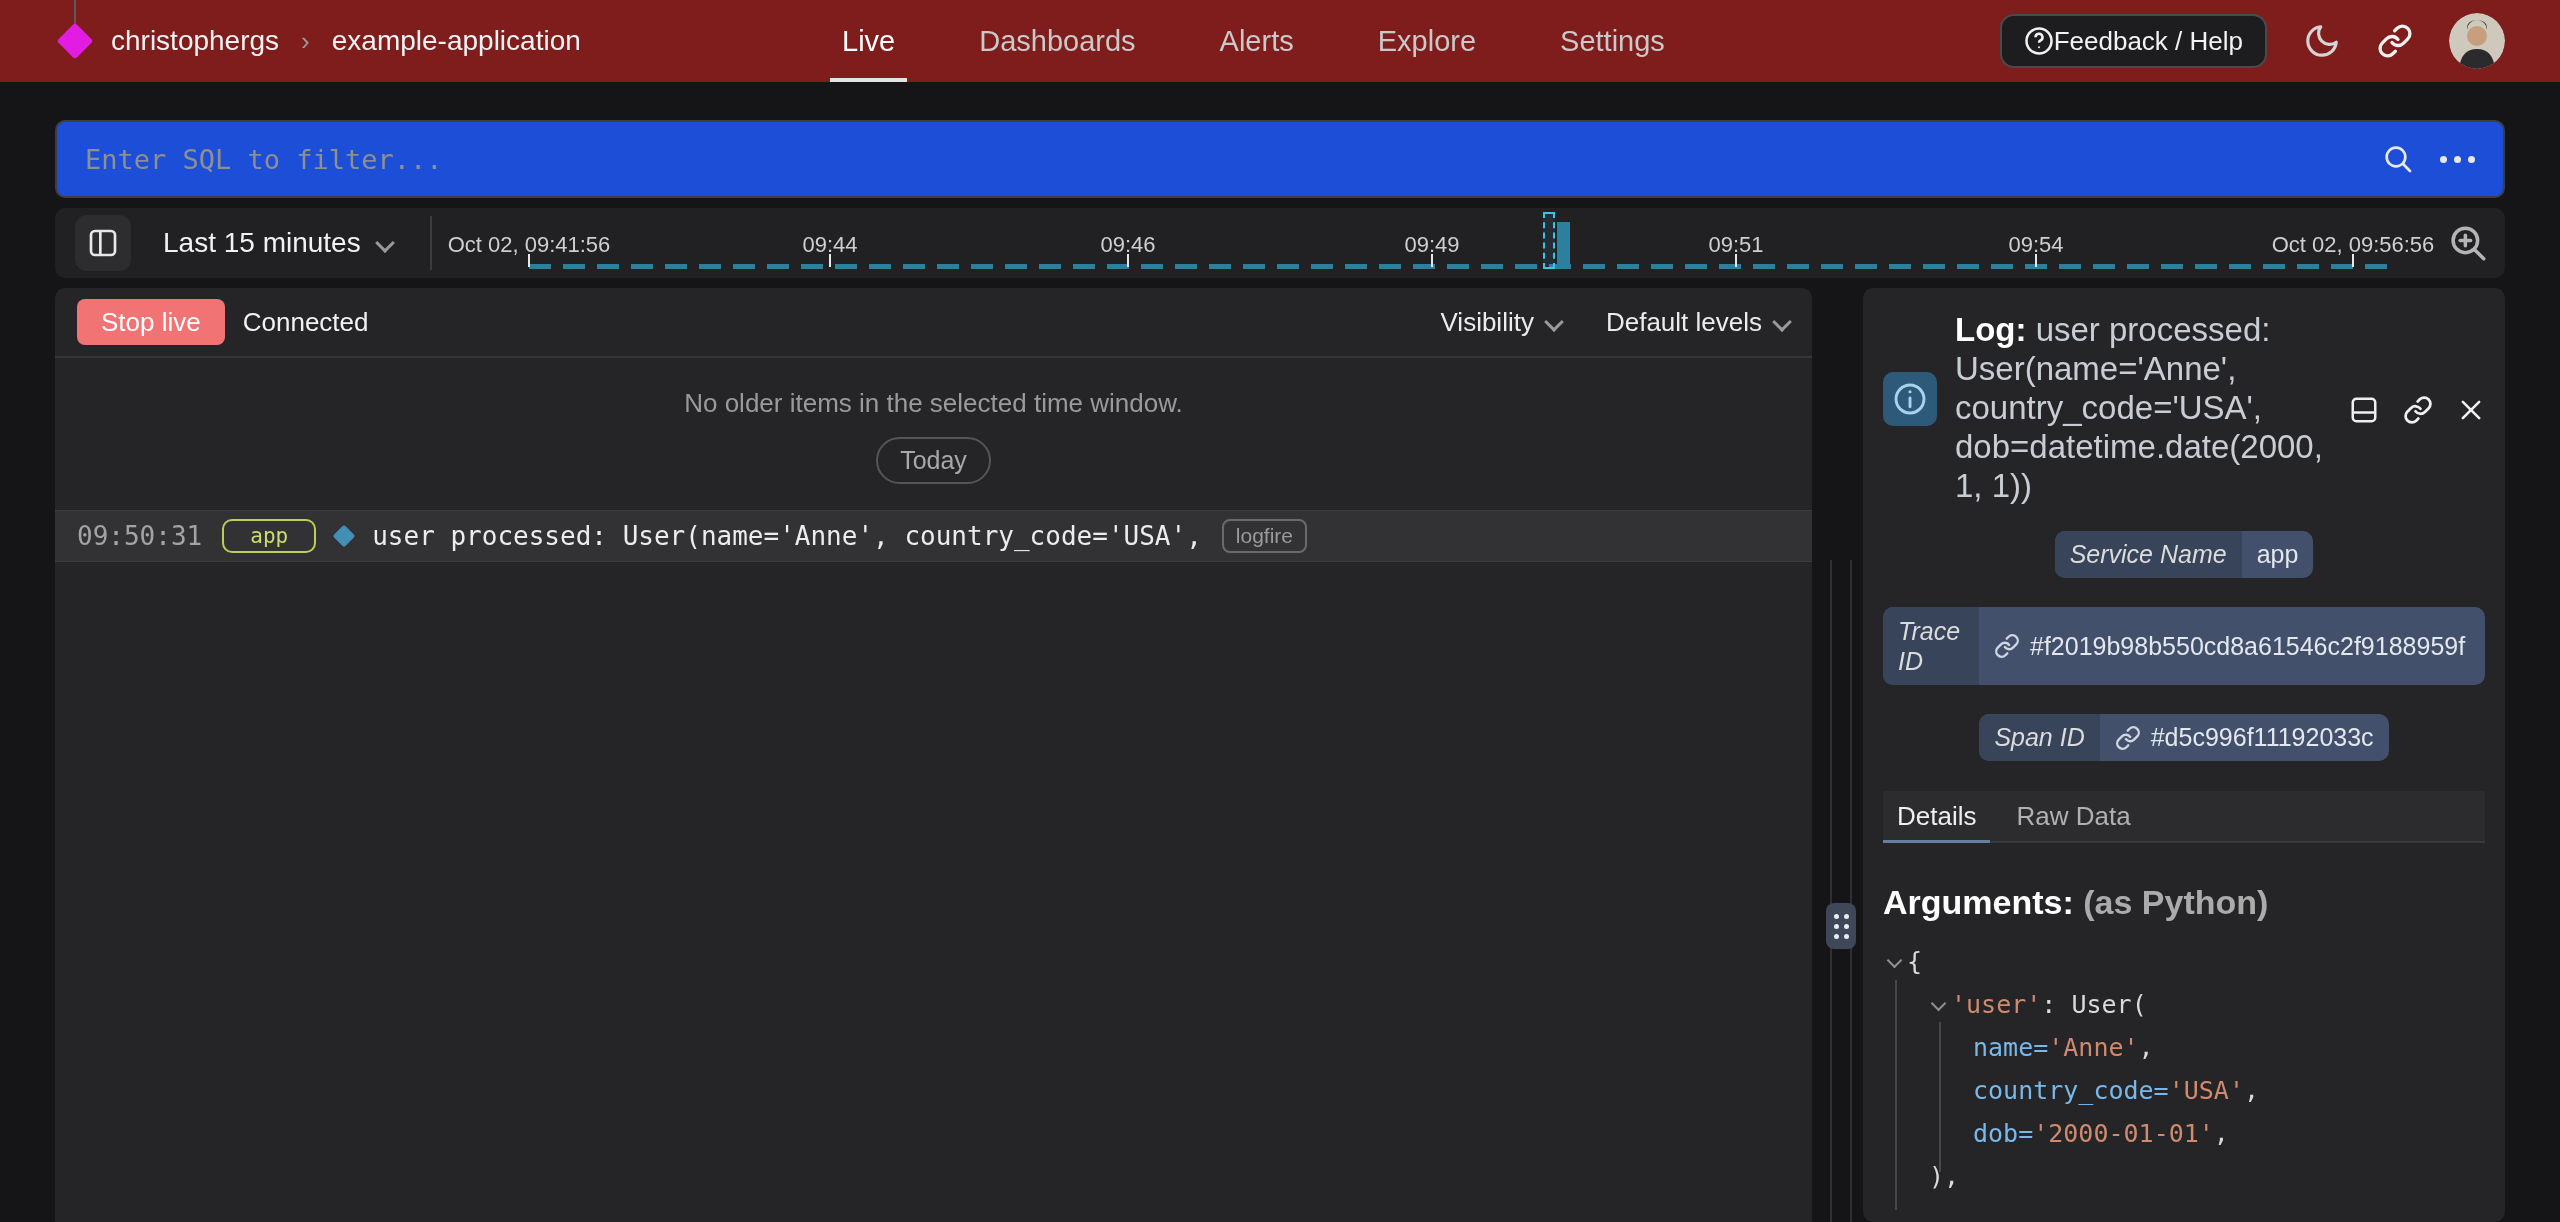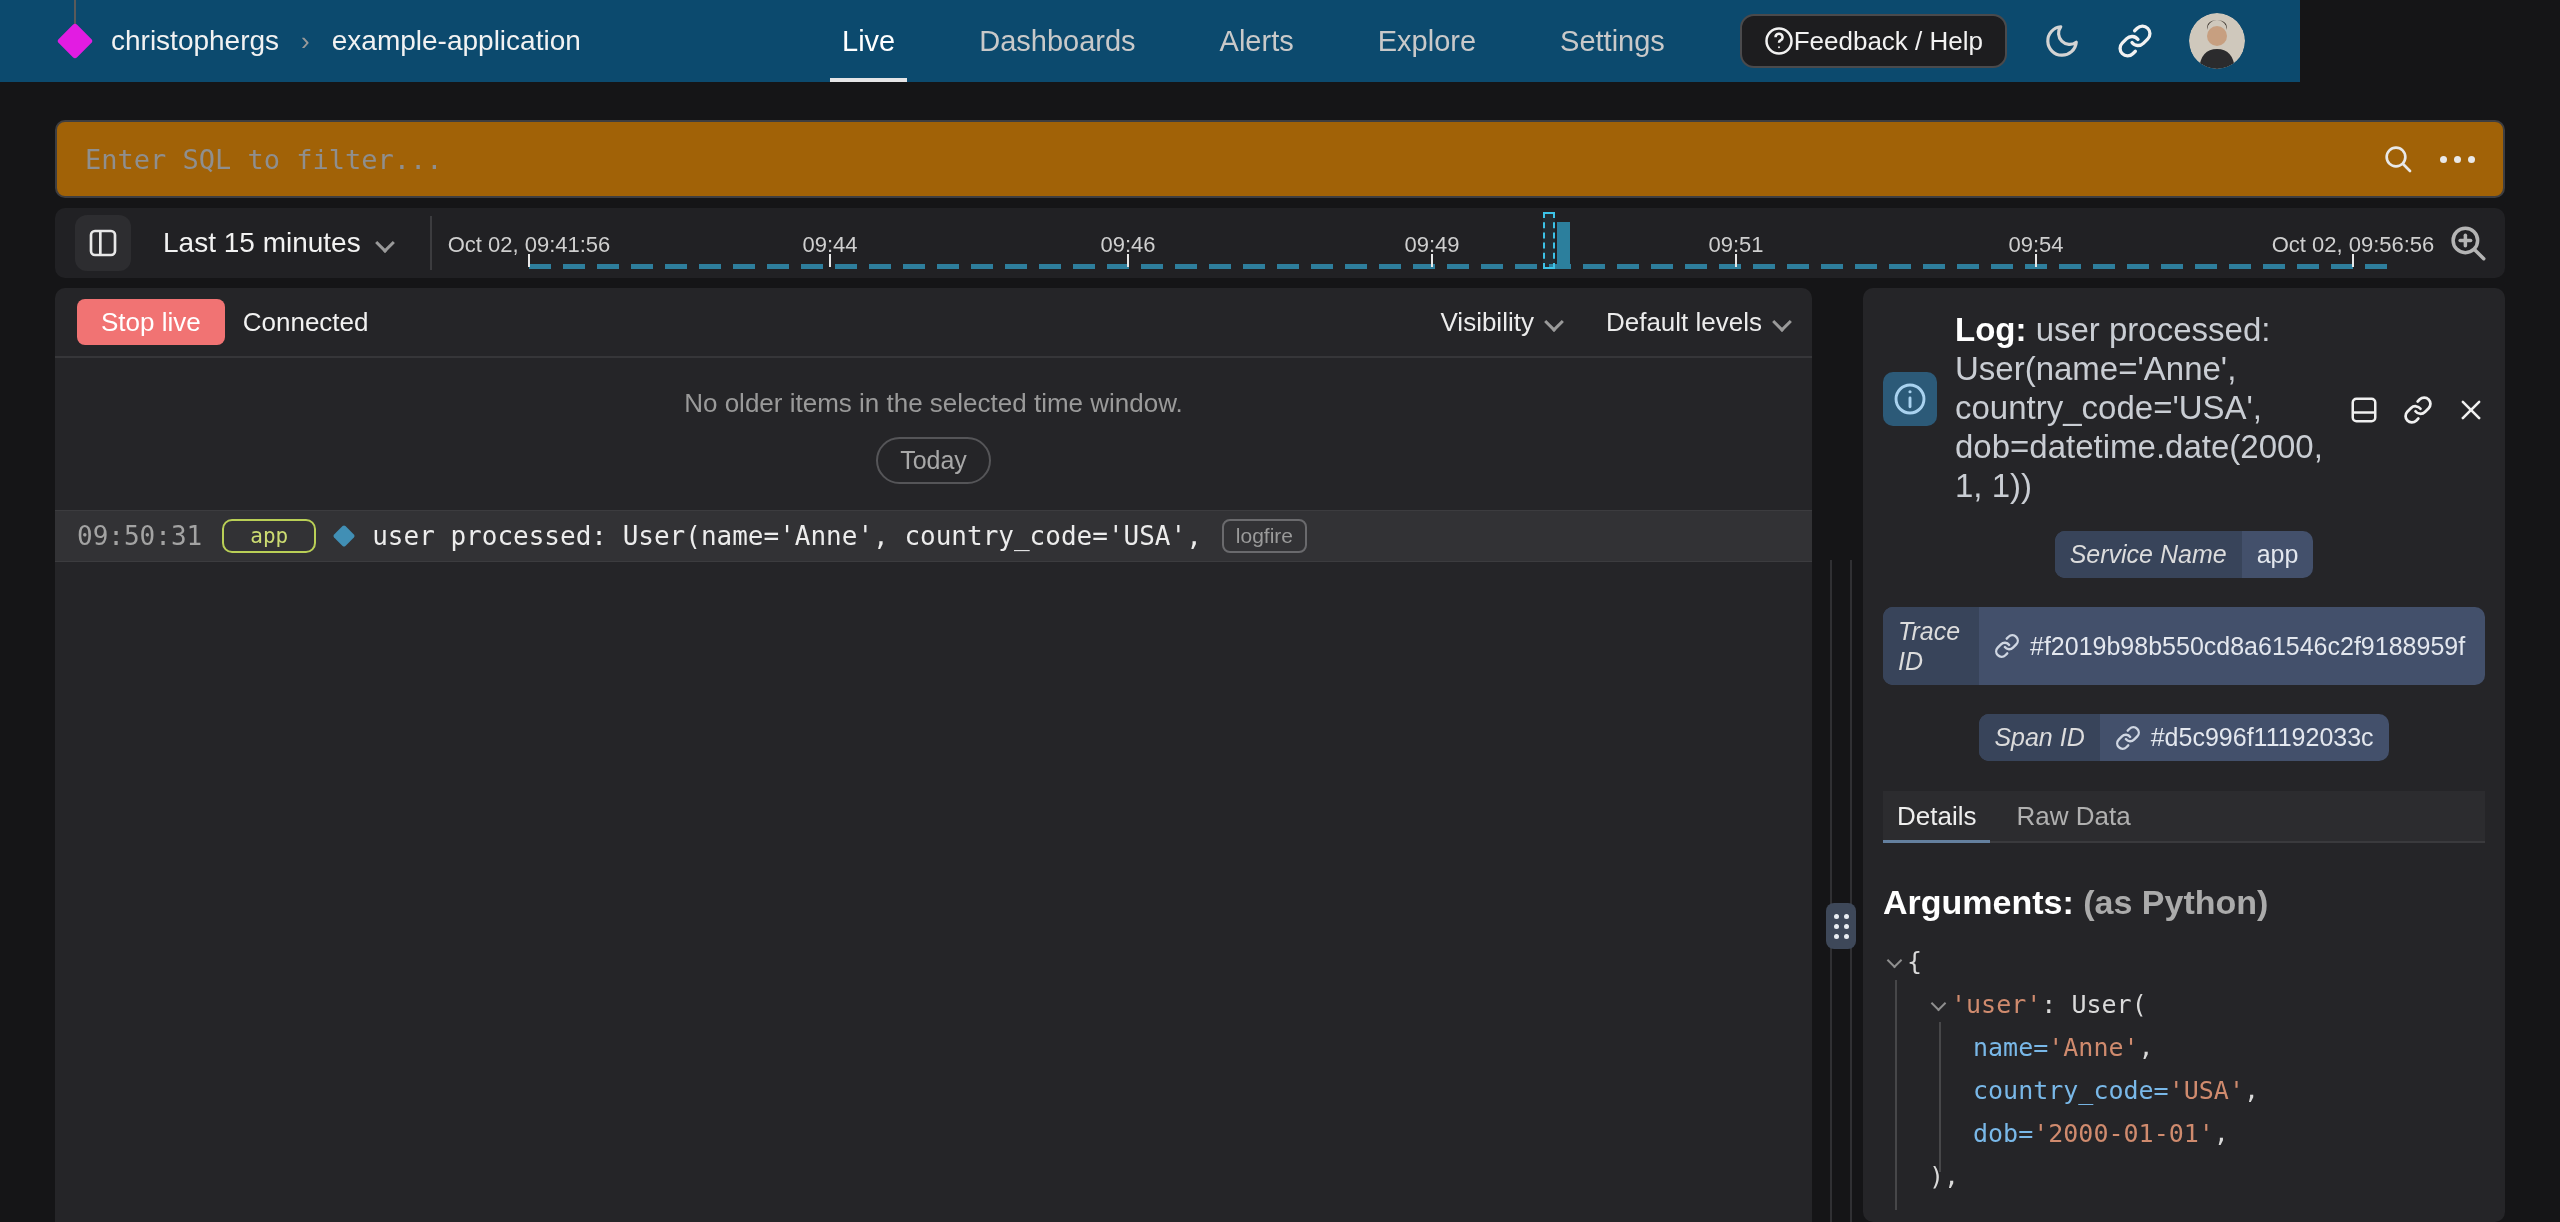--- a/index.html
+++ b/index.html
@@ -4,38 +4,38 @@
 <style>
   * { margin:0; padding:0; box-sizing:border-box; }
   html,body { background:#151517; }
   body {
     width:2560px; height:1222px; position:relative; overflow:hidden;
     font-family:"Liberation Sans", sans-serif; color:#e8e8e8;
   }
   svg { display:block; }
 
   
-  .topbar { position:absolute; left:0; top:0; width:2300px; height:82px; background:#0c4a6e; }
+  .topbar { position:absolute; left:0; top:0; width:2560px; height:82px; background:#7f1d1d; }
   .brand { position:absolute; left:55px; top:0; height:82px; display:flex; align-items:center; gap:16px; }
   .logo-wrap { position:relative; width:40px; height:82px; }
   .logo-line { position:absolute; left:19px; top:0; width:2px; height:26px; background:#5a5a5a; }
   .logo-diamond { position:absolute; left:7px; top:28px; width:26px; height:26px; background:#e21ce2; transform:rotate(45deg); border-radius:3px; }
   .crumb { font-size:28px; color:#f2f2f2; }
   .crumb-sep { color:#9a9a9a; font-size:26px; padding:0 6px; }
   .nav { position:absolute; left:830px; top:0; height:82px; display:flex; align-items:stretch; gap:60px; }
   .nav-item { display:flex; align-items:center; padding:0 12px; font-size:29px; color:#c9c9c9; position:relative; cursor:pointer; }
   .nav-item.active { color:#ffffff; }
   .nav-item.active::after { content:""; position:absolute; left:0; right:0; bottom:0; height:4px; background:#e4e4e6; }
   .top-right { position:absolute; right:55px; top:0; height:82px; display:flex; align-items:center; gap:36px; }
   .feedback-btn { display:flex; align-items:center; gap:0; border:2px solid #4a4a4c; background:#1d1d1f; border-radius:14px; height:54px; padding:0 22px; font-size:26px; color:#f2f2f2; cursor:pointer; }
   .icon-btn { background:none; border:none; cursor:pointer; }
   .avatar { width:56px; height:56px; border-radius:50%; overflow:hidden; cursor:pointer; }
 
   
-  .sqlbar { position:absolute; left:55px; top:120px; width:2450px; height:78px; background:#a16207; border:2px solid #3e3e41; border-radius:10px; display:flex; align-items:center; }
+  .sqlbar { position:absolute; left:55px; top:120px; width:2450px; height:78px; background:#1d4ed8; border:2px solid #3e3e41; border-radius:10px; display:flex; align-items:center; }
   .sql-input { flex:1; background:transparent; border:none; outline:none; padding:0 28px; font-family:"DejaVu Sans Mono", monospace; font-size:27px; color:#e8e8e8; }
   .sql-input::placeholder { color:#8f8f8f; }
   .sql-icons { display:flex; align-items:center; gap:26px; padding-right:28px; }
   .dots3 { display:flex; gap:7px; }
   .dots3 i { width:7px; height:7px; border-radius:50%; background:#e8e8e8; }
 
   
   .timebar { position:absolute; left:55px; top:208px; width:2450px; height:70px; background:#212124; border-radius:10px; }
   .panel-toggle { position:absolute; left:20px; top:7px; width:56px; height:56px; background:#2d2d30; border:none; border-radius:12px; display:flex; align-items:center; justify-content:center; cursor:pointer; }
   .range-select { position:absolute; left:108px; top:0; height:70px; display:flex; align-items:center; gap:16px; font-size:28px; color:#f2f2f2; cursor:pointer; background:none; border:none; }

